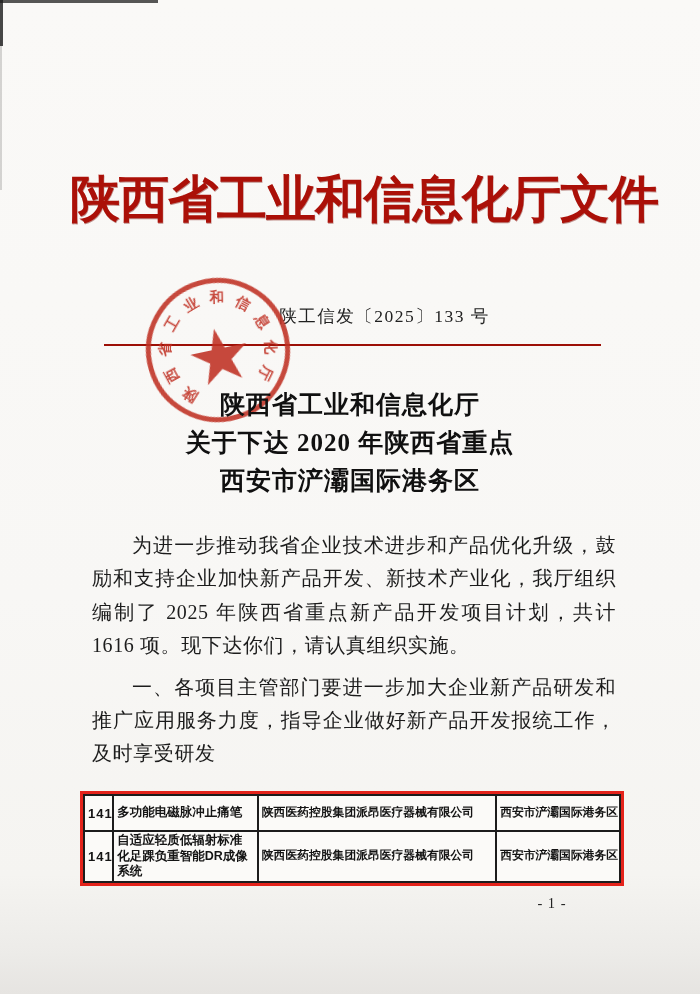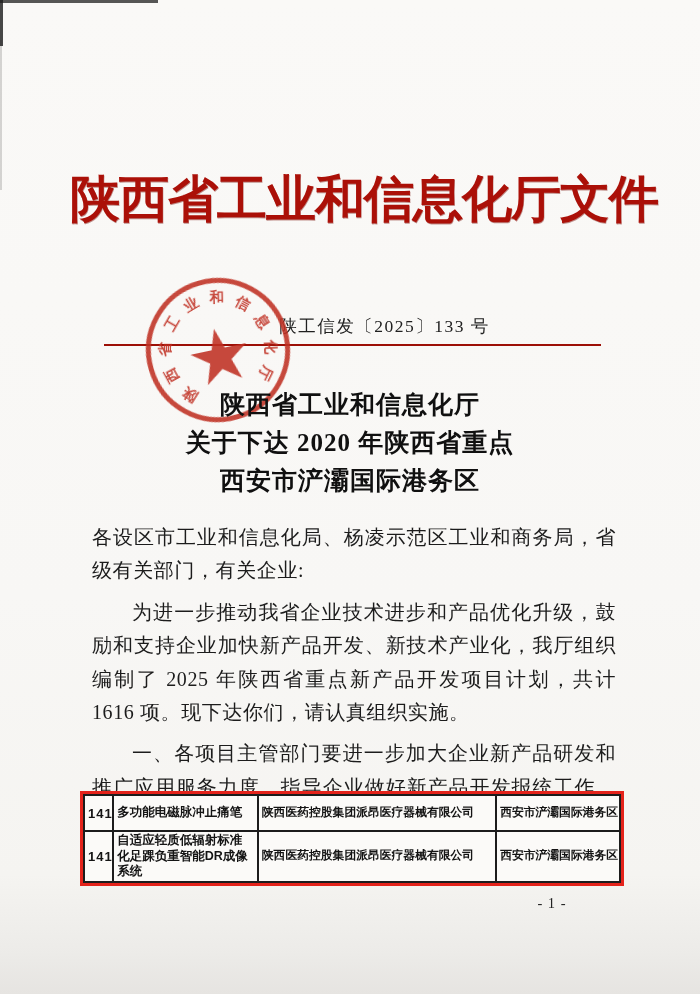--- a/index.html
+++ b/index.html
@@ -24,21 +24,21 @@
   
   .letterhead {
     position: absolute; top: 166px; left: 14px; width: 100%;
     text-align: center;
     font-size: 50px; font-weight: 700; letter-spacing: -1px;
     color: var(--letterhead-red, #ab1008);
     text-shadow: 0.6px 0.6px 0 rgba(120,10,5,.45);
   }
 
   .doc-number {
-    position: absolute; top: 314px; left: 50%;
+    position: absolute; top: 304px; left: 50%;
     transform: translateX(-50%); margin-left: 16px;
     font-size: 17.5px; letter-spacing: 1.5px; color: #202020;
     white-space: nowrap;
     padding-left: 37px;
   }
 
   .red-line {
     position: absolute; top: 344px; left: 104px; width: 497px; height: 2px;
     background: var(--separator-red, #9c0f06);
   }
@@ -148,21 +148,20 @@
       </div>
   </div>
 
   <div class="doc-title">
     <div>陕西省工业和信息化厅</div>
     <div>关于下达 2020 年陕西省重点</div>
     <div>西安市浐灞国际港务区</div>
   </div>
 
   <div class="body-text">
-    <p>各设区市工业和信息化局、杨凌示范区工业和商务局，省级有关部门，有关企业:</p>
     <p class="indent">为进一步推动我省企业技术进步和产品优化升级，鼓励和支持企业加快新产品开发、新技术产业化，我厅组织编制了 2025 年陕西省重点新产品开发项目计划，共计 1616 项。现下达你们，请认真组织实施。</p>
     <p class="indent">一、各项目主管部门要进一步加大企业新产品研发和推广应用服务力度，指导企业做好新产品开发报统工作，及时享受研发</p>
   </div>
 
   <div class="hl-table">
     <table>
       <tbody>
           <tr class="r1">
         <td class="c-no">1414</td>
         <td class="c-product">多功能电磁脉冲止痛笔</td>

